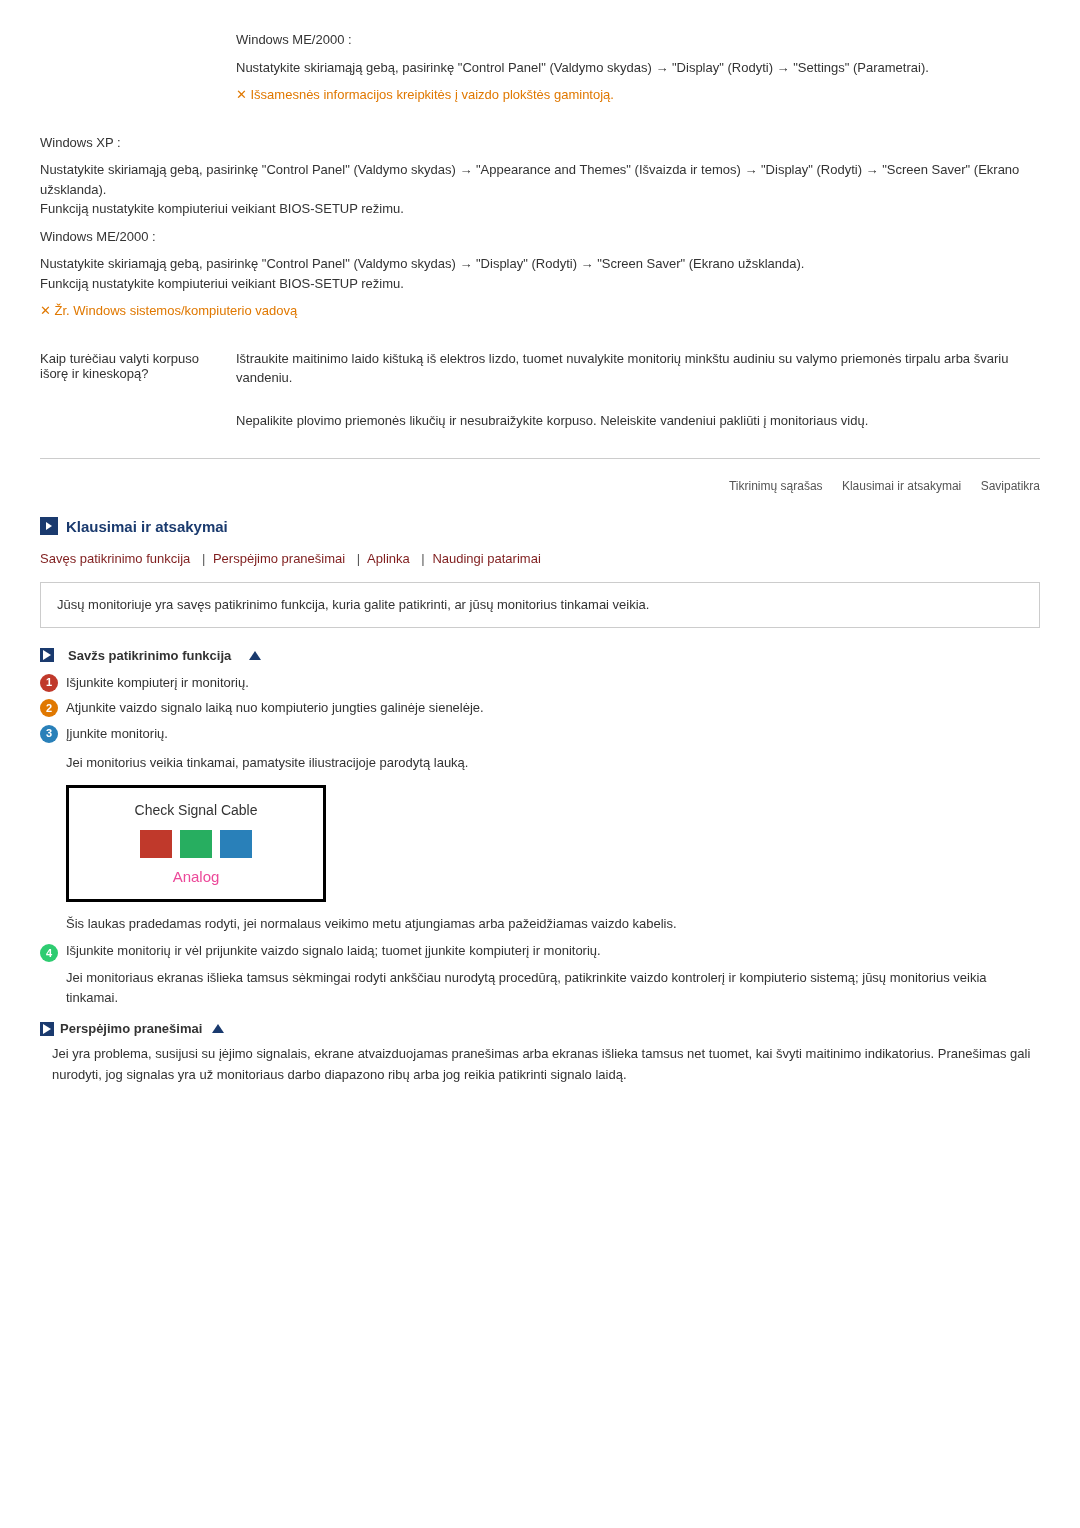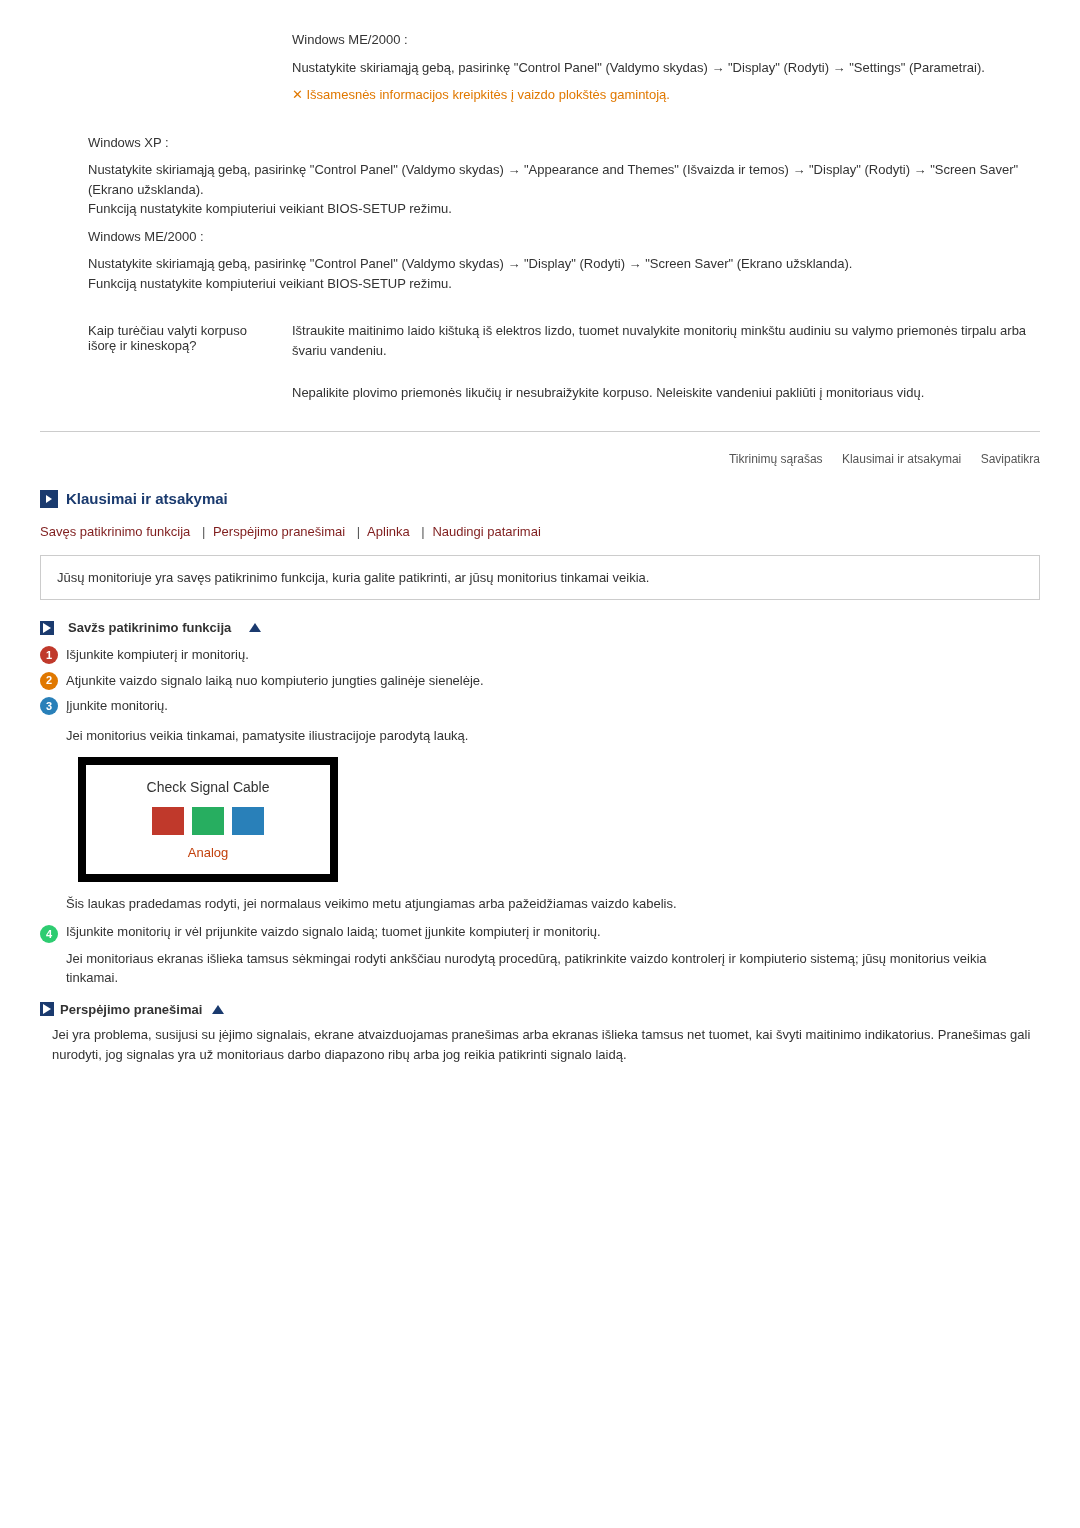--- a/index.html
+++ b/index.html
@@ -6,23 +6,22 @@
     body {
       font-family: Arial, sans-serif;
       font-size: 13px;
       color: #333;
       background: #fff;
       padding: 30px 40px;
       max-width: 1080px;
     }
     .top-section {
       display: flex;
-      gap: 24px;
+      gap: 16px;
       margin-bottom: 16px;
-      margin-left: 48px;
     }
     .label-col {
       min-width: 180px;
       max-width: 180px;
       font-size: 13px;
       color: #333;
       padding-top: 2px;
     }
     .content-col {
       flex: 1;
@@ -135,23 +134,23 @@
       align-items: center;
       justify-content: center;
       flex-shrink: 0;
       margin-top: 1px;
     }
     .num-1 { background: #c0392b; }
     .num-2 { background: #e07800; }
     .num-3 { background: #2980b9; }
     .num-4 { background: #2ecc71; }
     .monitor-illustration {
-      border: 8px solid #000000;
+      border: 3px solid #000000;
       width: 260px;
-      margin: 12px 40px 12px 38px;
+      margin: 12px 40px 12px 26px;
       padding: 14px 20px;
       text-align: center;
       background: #fff;
     }
     .monitor-title {
       font-size: 14px;
       margin-bottom: 12px;
       color: #333;
     }
     .color-boxes {
@@ -161,22 +160,22 @@
       margin-bottom: 10px;
     }
     .color-box {
       width: 32px;
       height: 28px;
     }
     .cb-red { background: #c0392b; }
     .cb-green { background: #27ae60; }
     .cb-blue { background: #2980b9; }
     .analog-label {
-      font-size: 13px;
-      color: #c2410c;
+      font-size: 15px;
+      color: #ec4899;
     }
     .step-text {
       margin: 6px 0 6px 26px;
       line-height: 1.5;
     }
     .step4-block {
       margin-bottom: 14px;
     }
     .num4-row {
       display: flex;
@@ -220,20 +219,21 @@
 
 <div class="section-block">
   <div class="top-section">
     <div class="content-col">
       <p>Windows XP :</p>
       <p style="white-space: pre-line;">Nustatykite skiriamąją gebą, pasirinkę "Control Panel" (Valdymo skydas) → "Appearance and Themes" (Išvaizda ir temos) → "Display" (Rodyti) → "Screen Saver" (Ekrano užsklanda).
 Funkciją nustatykite kompiuteriui veikiant BIOS-SETUP režimu.</p>
       <p>Windows ME/2000 :</p>
       <p style="white-space: pre-line;">Nustatykite skiriamąją gebą, pasirinkę "Control Panel" (Valdymo skydas) → "Display" (Rodyti) → "Screen Saver" (Ekrano užsklanda).
 Funkciją nustatykite kompiuteriui veikiant BIOS-SETUP režimu.</p>
+      <p class="orange-text">✕ Žr. Windows sistemos/kompiuterio vadovą</p>
     </div>
   </div>
 </div>
 
 <div class="section-block">
   <div class="top-section">
     <div class="label-col">Kaip turėčiau valyti korpuso išorę ir kineskopą?</div>
     <div class="content-col">
       <p>Ištraukite maitinimo laido kištuką iš elektros lizdo, tuomet nuvalykite monitorių minkštu audiniu su valymo priemonės tirpalu arba švariu vandeniu.</p>
       <br>

